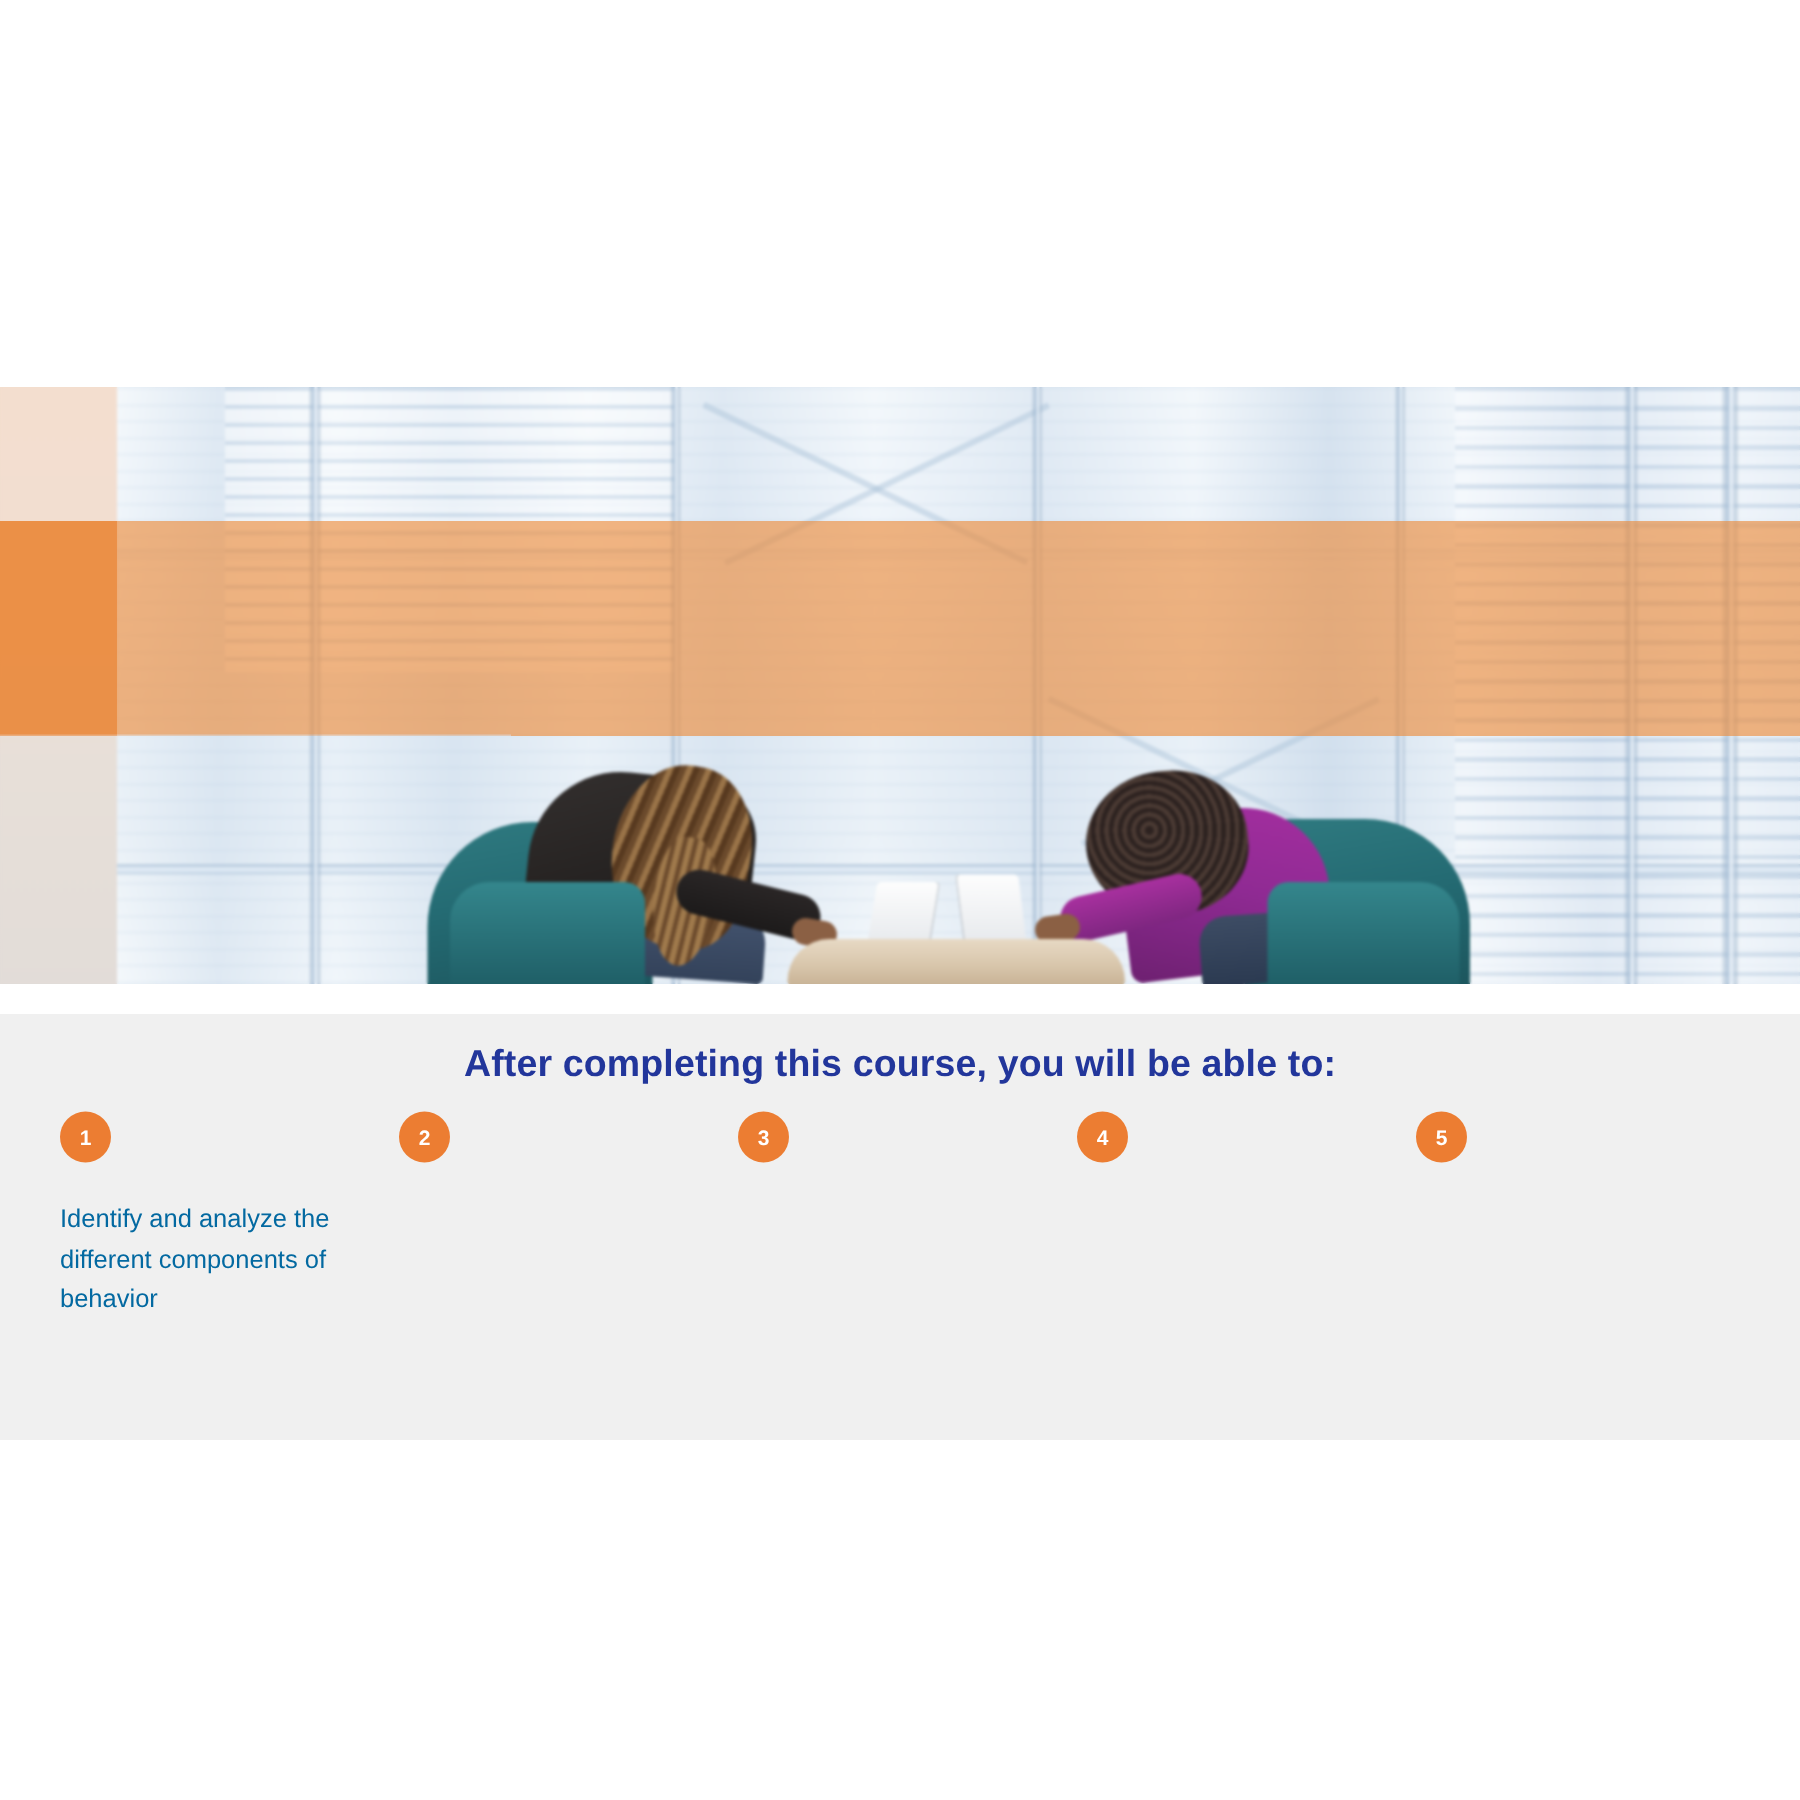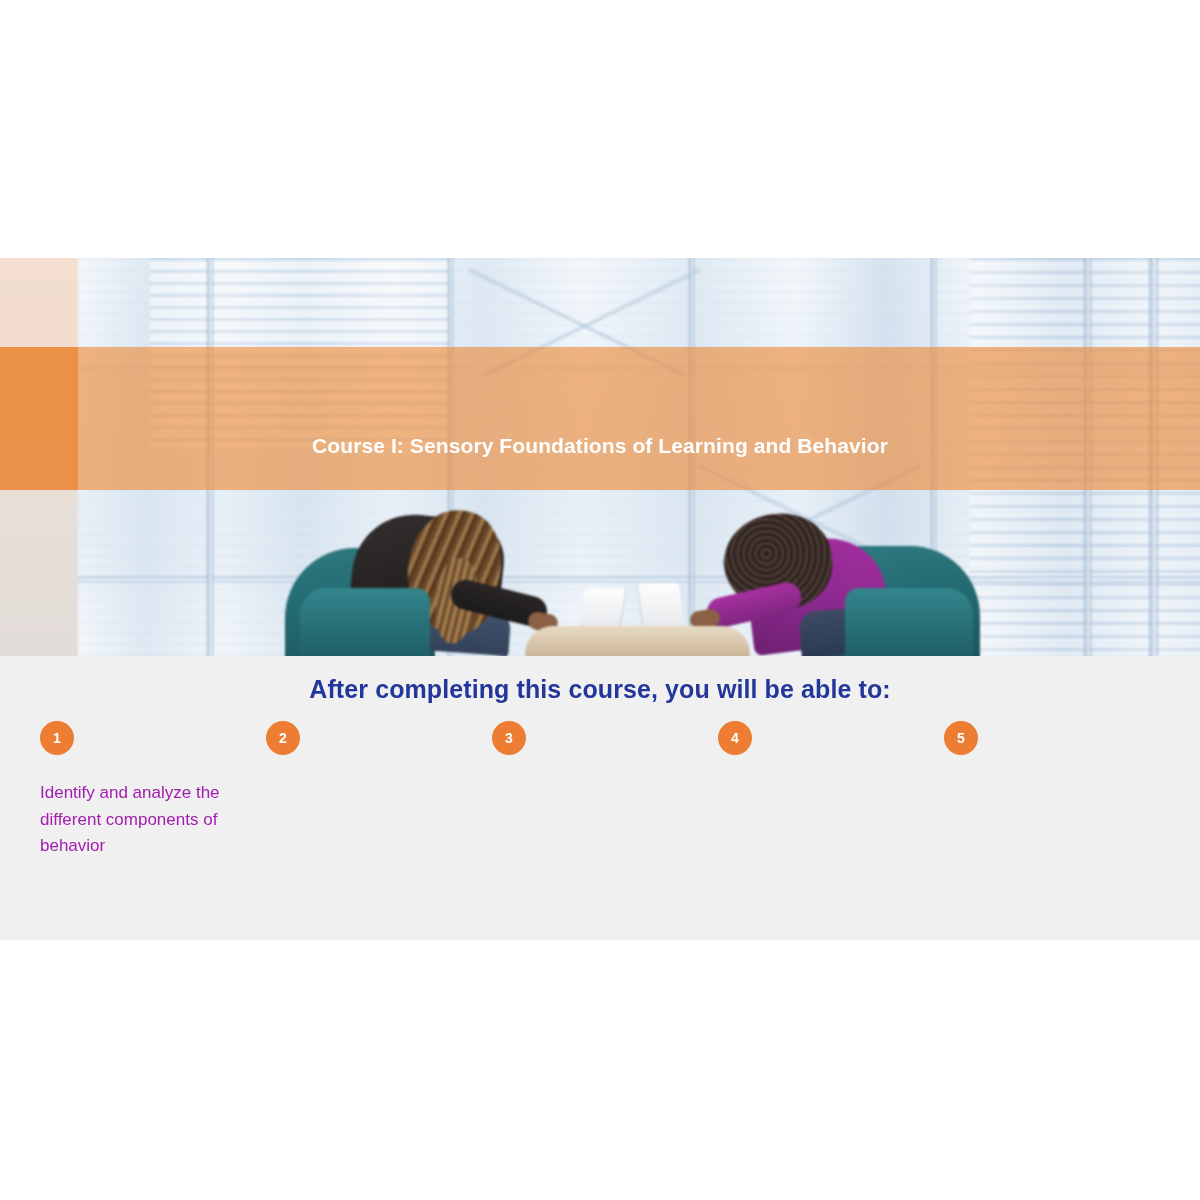--- a/index.html
+++ b/index.html
@@ -355,21 +355,21 @@
     font-size: 21px;
     font-weight: bold;
     color: #ffffff;
     letter-spacing: .1px;
   }
 
   
   .content {
     position: absolute;
     left: 0;
-    top: 656px;
+    top: 676px;
     width: 1200px;
     height: 284px;
     background: #f0f0f0;
   }
   .content-heading {
     position: absolute;
     left: 0;
     top: 19px;
     width: 1200px;
     text-align: center;
@@ -402,21 +402,21 @@
     font-weight: bold;
     display: flex;
     align-items: center;
     justify-content: center;
     line-height: 1;
   }
   .outcome-text {
     margin-top: 25px;
     font-size: 17px;
     line-height: 1.56;
-    color: #a21caf;
+    color: #0369a1;
   }
 </style>
 </head>
 <body>
 
 <div id="slide">
 
   <div class="hero">
 
     <div class="hero-photo">
@@ -469,21 +469,20 @@
 
       <div class="left-beige"></div>
       <div class="photo-blur"></div>
     </div>
 
     <div class="orange-band"></div>
     <div class="orange-band-left"></div>
   </div>
 
 
-  <div class="hero-subtitle">Course I: Sensory Foundations of Learning and Behavior</div>
 
   <div class="content">
 
     <div class="content-heading">After completing this course, you will be able to:</div>
 
     <div class="outcomes">
 
       <div class="outcome">
         <div class="badge">1</div>
         <div class="outcome-text">Identify and analyze the different components of behavior</div>

